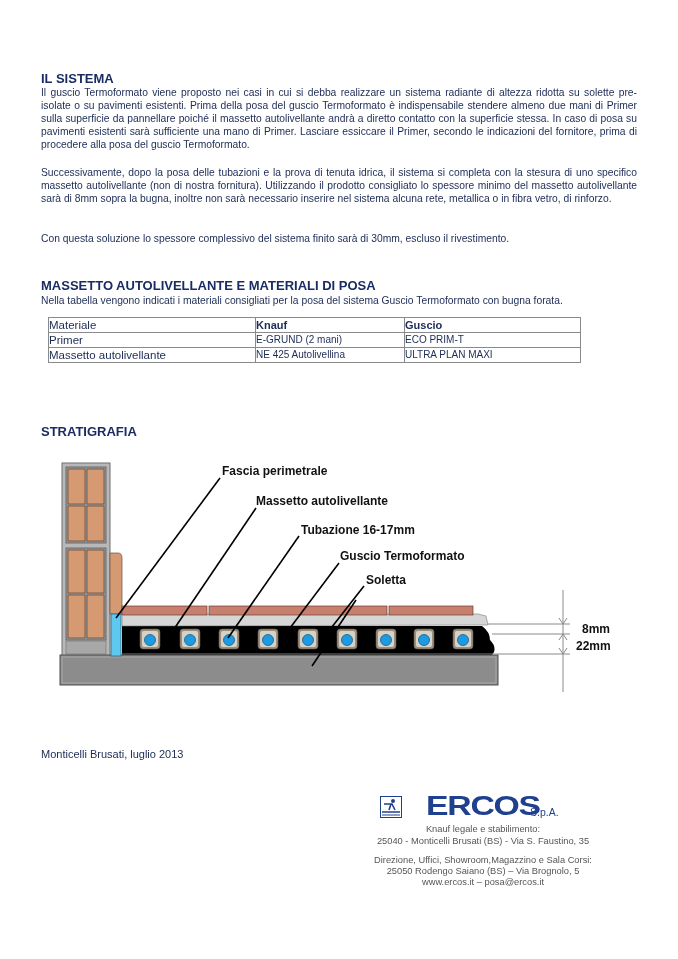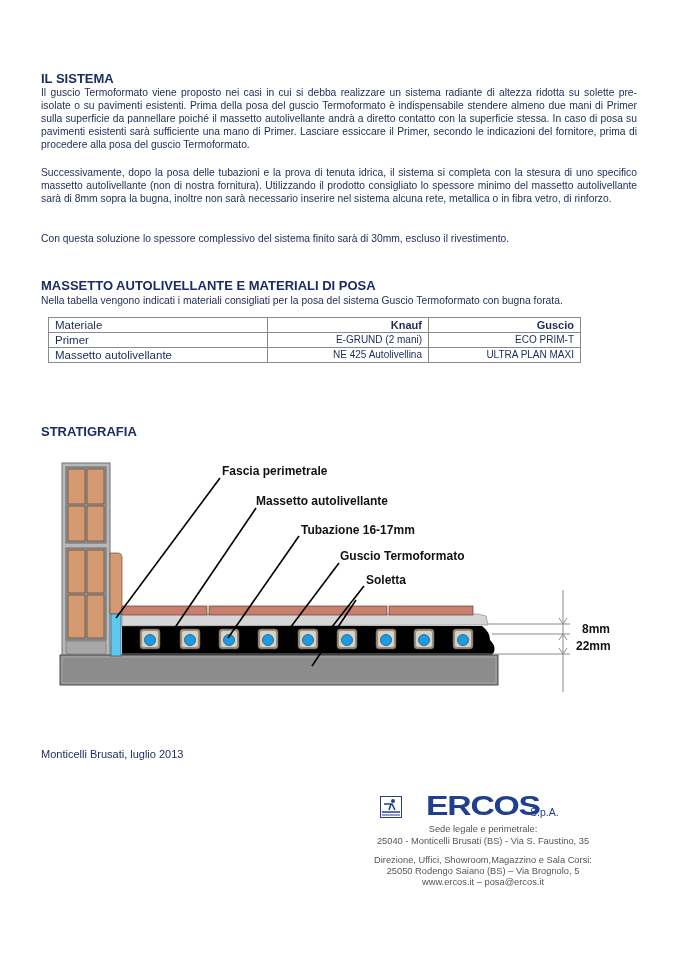--- a/index.html
+++ b/index.html
@@ -2,22 +2,22 @@
 <html><head>
   <meta charset="utf-8">
   <style>
     html, body { margin: 0; padding: 0; background: #ffffff; }
     body { width: 678px; height: 959px; position: relative; overflow: hidden;
       font-family: "Liberation Sans", "DejaVu Sans", sans-serif; color: #1a2a52; }
     .h2 { position: absolute; left: 41px; font-size: 13px; font-weight: bold; color: #1a2c63; letter-spacing: 0; }
     .para { position: absolute; left: 41px; width: 596px; font-size: 10.3px; line-height: 13px; text-align: justify; color: #1c2b55; }
     .para.nojust { text-align: left; }
     table.mat { position: absolute; left: 48px; top: 317px; width: 533px; border-collapse: collapse; font-size: 11px; color: #1c2b55; }
-    table.mat td { border: 1px solid #8a8a8a; padding: 0 6px; height: 14px; line-height: 14px; }
-    table.mat td.c { text-align: right; }
+    table.mat td { border: 1px solid #8a8a8a; padding: 0 0; height: 14px; line-height: 14px; }
+    table.mat td.c { text-align: left; }
     table.mat td.b { font-weight: bold; }
     table.mat tr td:first-child { width: 206px; font-size: 11.5px; }
     table.mat tr td:nth-child(2) { width: 148px; font-size: 10px; }
     table.mat tr td:nth-child(3) { font-size: 10px; }
     table.mat tr:first-child td:nth-child(2), table.mat tr:first-child td:nth-child(3) { font-size: 11px; }
     .diagram { position: absolute; left: 0; top: 455px; width: 678px; height: 250px; }
     .lbl { font-family: "Liberation Sans", sans-serif; font-weight: bold; font-size: 12px; fill: #111; }
     .footer-place { position: absolute; left: 41px; top: 748px; font-size: 11px; color: #1c2b55; }
     .logo { position: absolute; left: 380px; top: 792px; height: 26px; display: flex; align-items: flex-end; gap: 21px; }
     .logo-word { font-family: "Liberation Sans", sans-serif; font-weight: bold; font-size: 27px; color: #1f3f8f; letter-spacing: -1px; line-height: 24px; transform: scaleX(1.25); transform-origin: left bottom; }
@@ -177,17 +177,17 @@
     <rect x="0.5" y="0.5" width="21" height="21" fill="#fff" stroke="#1f3f8f" stroke-width="1"></rect>
     <line x1="2" y1="16" x2="20" y2="16" stroke="#1f3f8f" stroke-width="1.5"></line>
     <line x1="2" y1="19" x2="20" y2="19" stroke="#1f3f8f" stroke-width="1"></line>
     <circle cx="13" cy="5" r="2" fill="#1f3f8f"></circle>
     <path d="M4 8 L12 8 L15 14 M11 8 L9 14" stroke="#1f3f8f" stroke-width="1.6" fill="none"></path>
   </svg>
   <span class="logo-word">ERCOS</span>
   <span class="logo-spa">S.p.A.</span>
 </div>
 
-<div class="addr" style="top:824px;">Sede legale e perimetrale:</div>
+<div class="addr" style="top:824px;">Knauf legale e stabilimento:</div>
 <div class="addr" style="top:836px;">25040 - Monticelli Brusati (BS) - Via S. Faustino, 35</div>
 <div class="addr" style="top:855px;">Direzione, Uffici, Showroom,Magazzino e Sala Corsi:</div>
 <div class="addr" style="top:866px;">25050 Rodengo Saiano (BS) – Via Brognolo, 5</div>
 <div class="addr" style="top:877px;">www.ercos.it – posa@ercos.it</div>
 
 </body></html>

